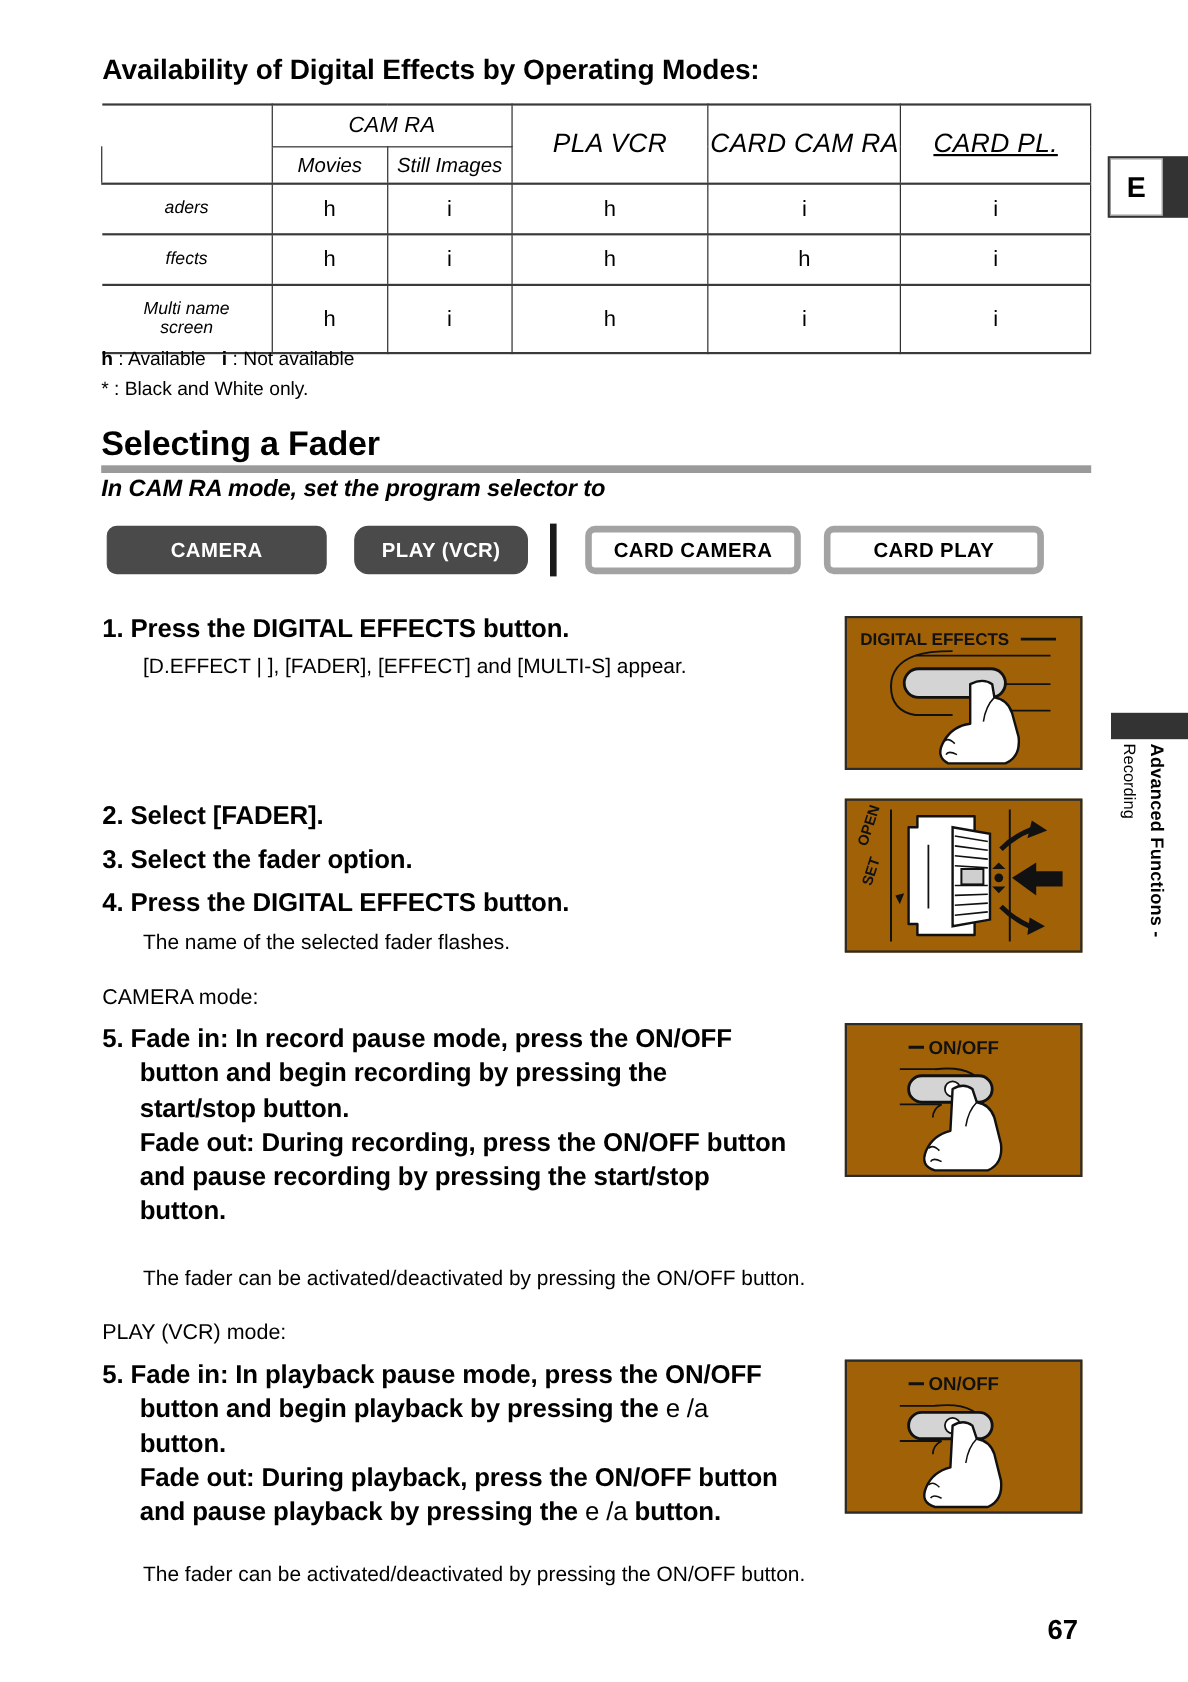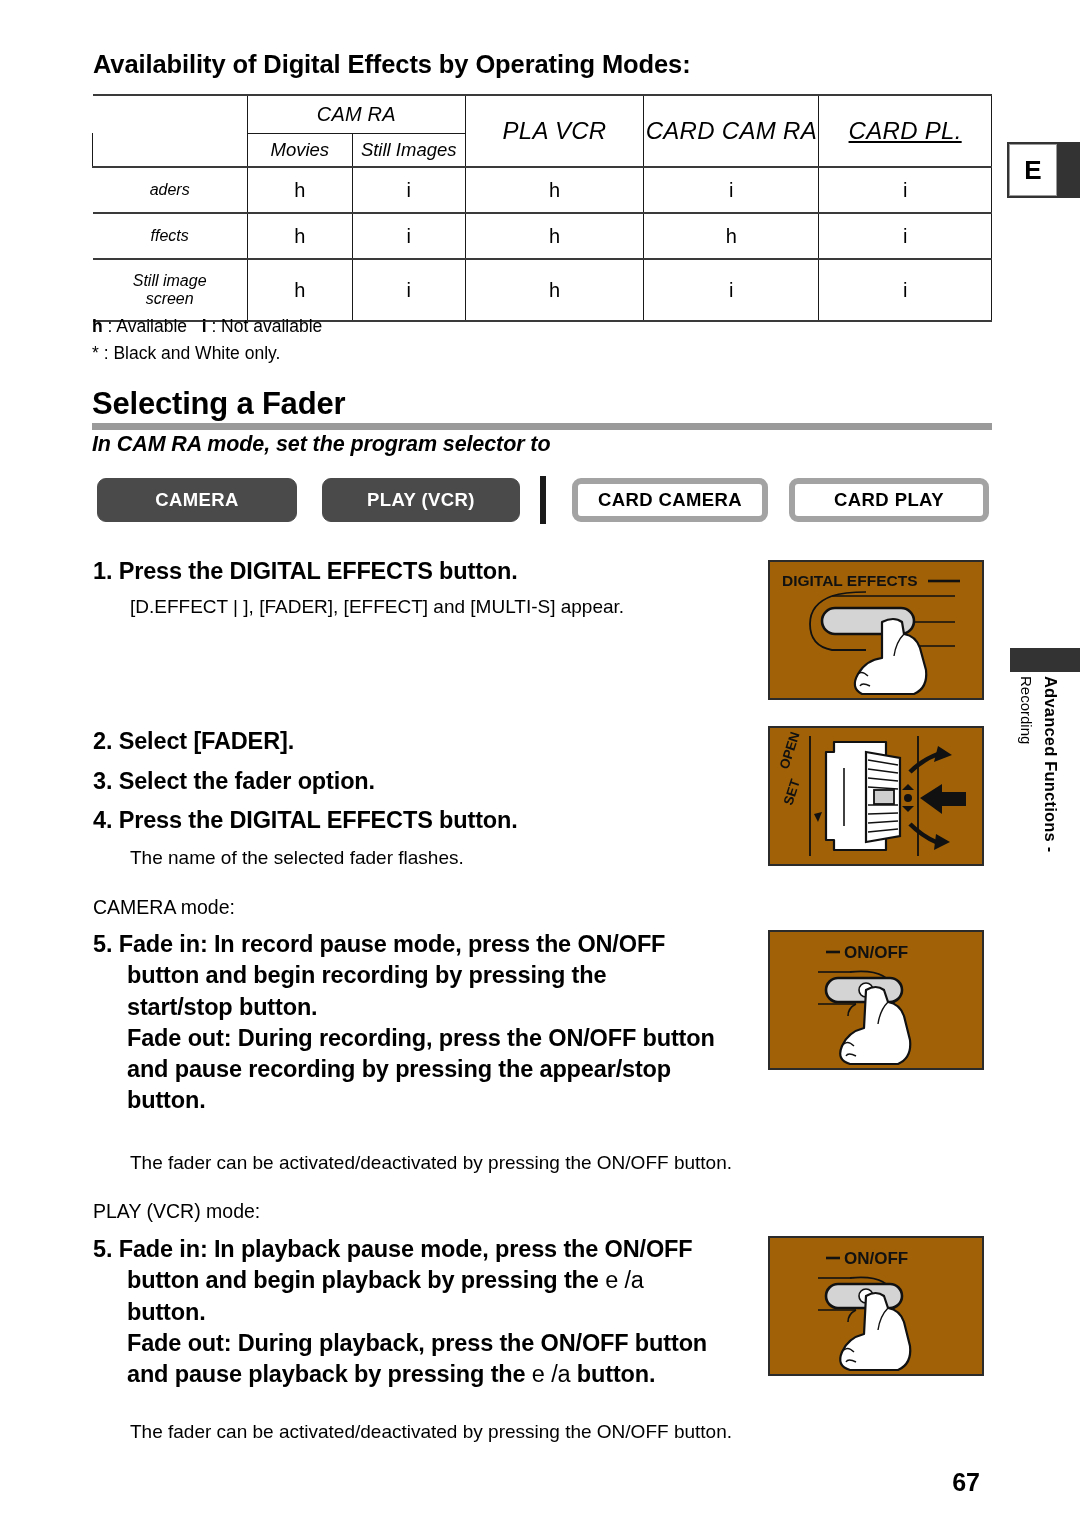--- a/index.html
+++ b/index.html
@@ -164,21 +164,21 @@
   }
   .mode-btn.on {
     background: #4a4a4a; color: #ffffff;
     border: 1px solid #4a4a4a;
   }
   .mode-btn.off {
     background: #ffffff; color: #000000;
     border: 6px solid #a3a3a3;
   }
   .mode-btn.w-camera    { width: 200px; }
-  .mode-btn.w-play      { width: 198px; margin-left: 25px; }
+  .mode-btn.w-play      { width: 158px; margin-left: 25px; border-radius: 13px; }
   .mode-btn.w-cardcam   { width: 196px; margin-left: 26px; }
   .mode-btn.w-cardplay  { width: 200px; margin-left: 21px; }
   .mode-divider {
     width: 6px; height: 48px;
     background: #1a1a1a;
     margin-left: 20px;
   }
 
   
   .step {
@@ -257,21 +257,21 @@
     <tr class="rule-top">
       <td class="row-label" style="border-left:none;">ffects</td>
       <td class="cell-mark">h</td>
       <td class="cell-mark">i</td>
       <td class="cell-mark">h</td>
       <td class="cell-mark">h</td>
       <td class="cell-mark">i</td>
     </tr>
 
     <tr class="rule-top rule-bottom row-tall">
-      <td class="row-label" style="border-left:none;white-space:pre-line;">Still image
+      <td class="row-label" style="border-left:none;white-space:pre-line;">Multi name
 screen</td>
       <td class="cell-mark">h</td>
       <td class="cell-mark">i</td>
       <td class="cell-mark">h</td>
       <td class="cell-mark">i</td>
       <td class="cell-mark">i</td>
     </tr>
   </tbody>
     </table>
 
@@ -308,21 +308,21 @@
   <div class="step" style="left:93px; top:805px;">4. Press the DIGITAL EFFECTS button.</div>
   <div class="step-body" style="left:130px; top:845px;">The name of the selected fader flashes.</div>
 
   <div class="plain-note" style="left:93px; top:896px;">CAMERA mode:</div>
 
   <div class="step-hang" style="left:93px; top:929px; width:680px;">
     <span>5. Fade in: In record pause mode, press the ON/OFF</span>
     <span class="cont">button and begin recording by pressing the</span>
     <span class="cont">start/stop button.</span>
     <span class="cont">Fade out: During recording, press the ON/OFF button</span>
-    <span class="cont">and pause recording by pressing the appear/stop</span>
+    <span class="cont">and pause recording by pressing the start/stop</span>
     <span class="cont">button.</span>
   </div>
   <div class="step-body" style="left:130px; top:1150px;">The fader can be activated/deactivated by pressing the ON/OFF button.</div>
 
   <div class="plain-note" style="left:93px; top:1200px;">PLAY (VCR) mode:</div>
 
   <div class="step-hang" style="left:93px; top:1234px; width:680px;">
     <span>5. Fade in: In playback pause mode, press the ON/OFF</span>
     <span class="cont"><span>button and begin playback by pressing the </span><span class="sym-inline">e /a</span></span>
     <span class="cont">button.</span>

